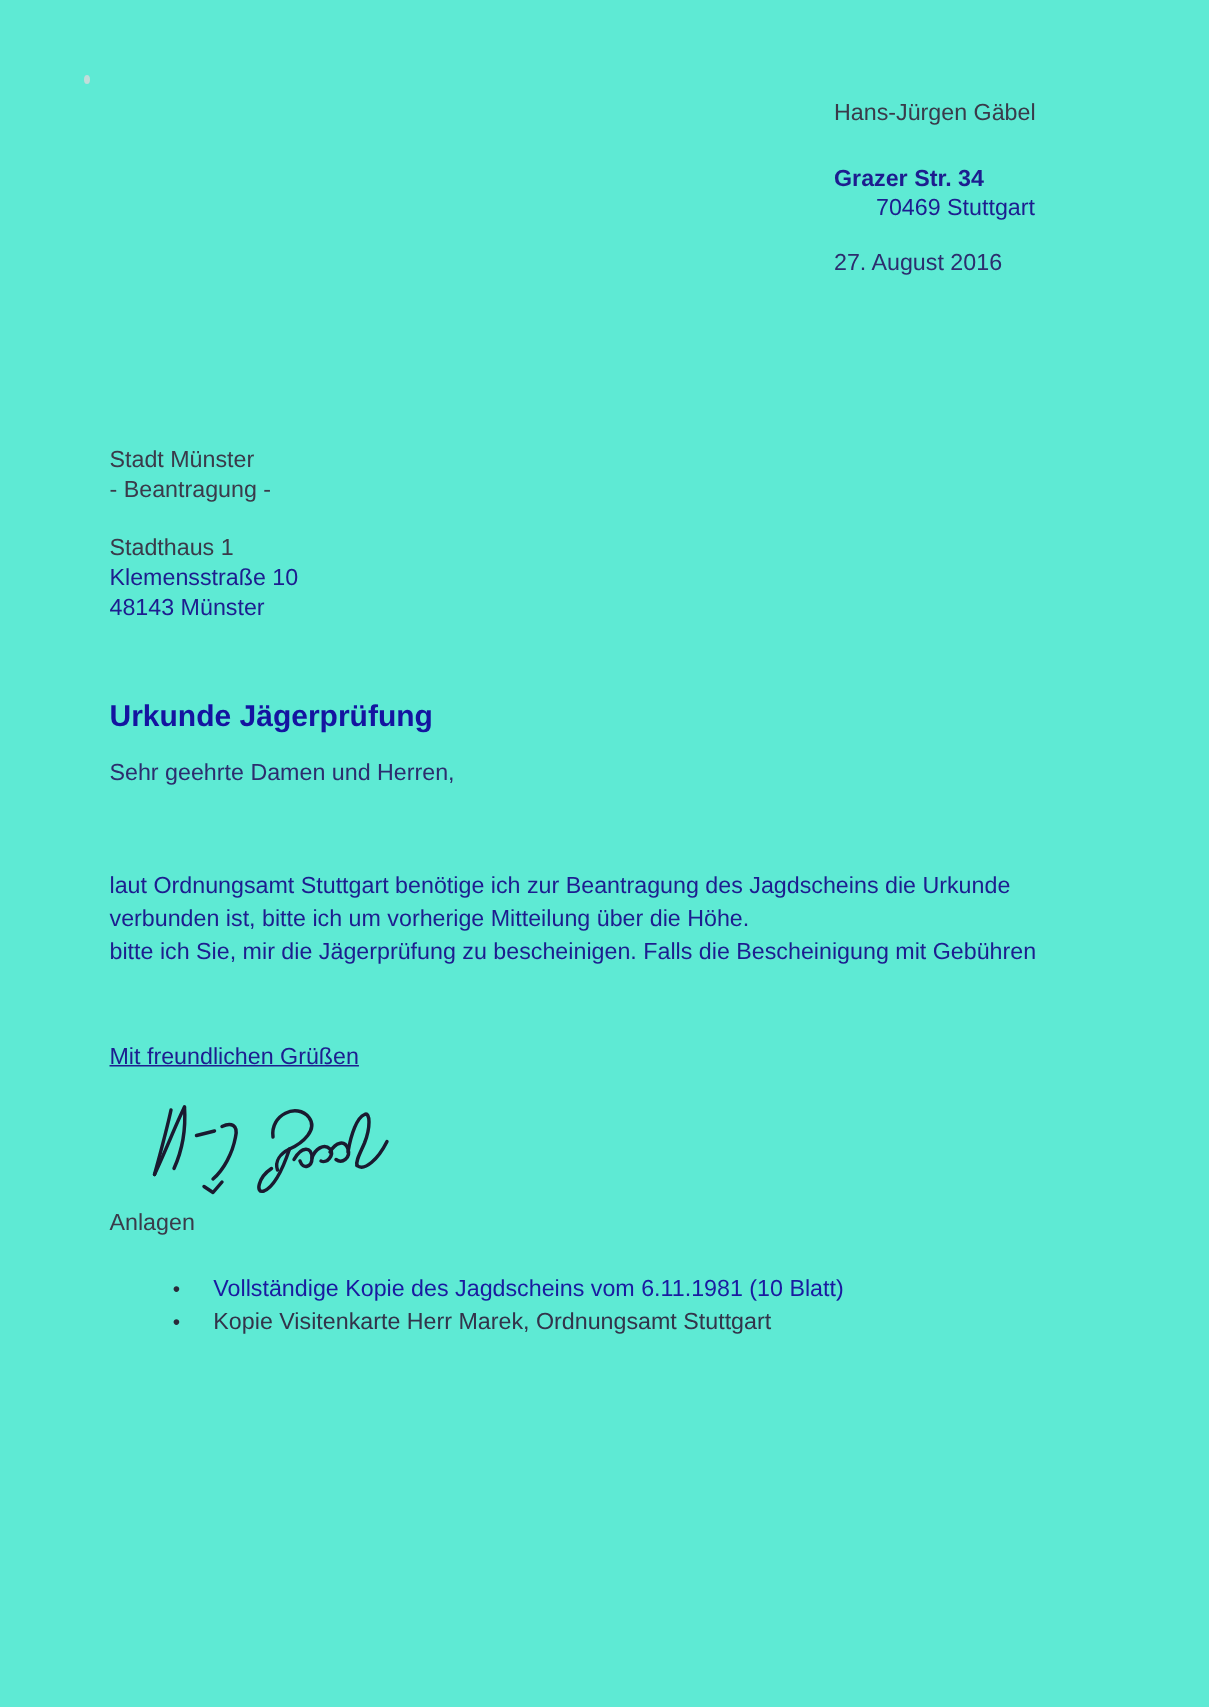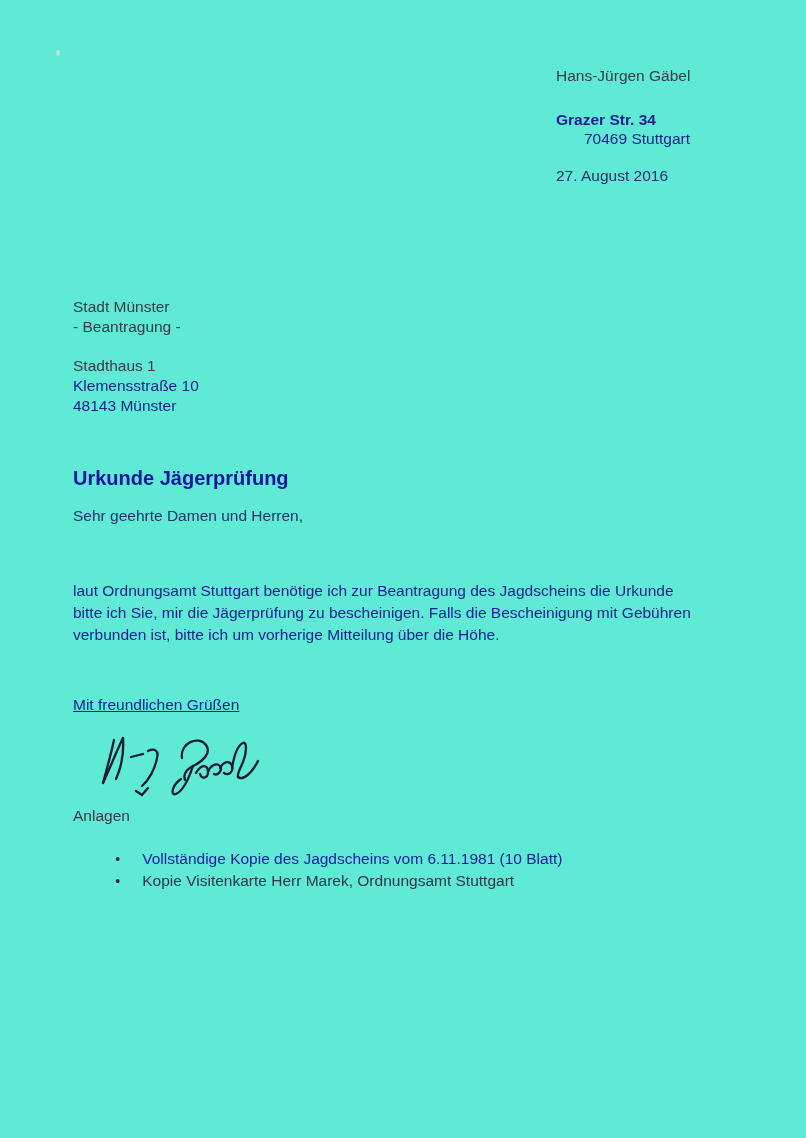--- a/index.html
+++ b/index.html
@@ -86,22 +86,22 @@
   <div class="abs txt ink-dark rcpt-3">Stadthaus 1</div>
   <div class="abs txt ink-blue rcpt-4">Klemensstraße 10</div>
   <div class="abs txt ink-blue rcpt-5">48143 Münster</div>
 
   <div class="abs subject">Urkunde Jägerprüfung</div>
 
   <div class="abs txt ink-medium salutation">Sehr geehrte Damen und Herren,</div>
 
   <div class="abs para para-1 txt ink-blue">
     <div class="pline">laut Ordnungsamt Stuttgart benötige ich zur Beantragung des Jagdscheins die Urkunde</div>
+    <div class="pline">verbunden ist, bitte ich um vorherige Mitteilung über die Höhe.</div>
     <div class="pline">bitte ich Sie, mir die Jägerprüfung zu bescheinigen. Falls die Bescheinigung mit Gebühren</div>
-    <div class="pline">verbunden ist, bitte ich um vorherige Mitteilung über die Höhe.</div>
   </div>
 
 
   <div class="abs txt ink-blue closing">Mit freundlichen Grüßen</div>
 
   <div class="abs signature-wrap">
     <svg width="168" height="72" viewBox="0 0 168 72" fill="none" stroke="#1a1a30" stroke-width="2.3" stroke-linecap="round" stroke-linejoin="round">
 
       <path d="M18,12 C15,26 10,44 7,55"></path>
       <path d="M7,55 C15,38 21,22 27,10"></path>

